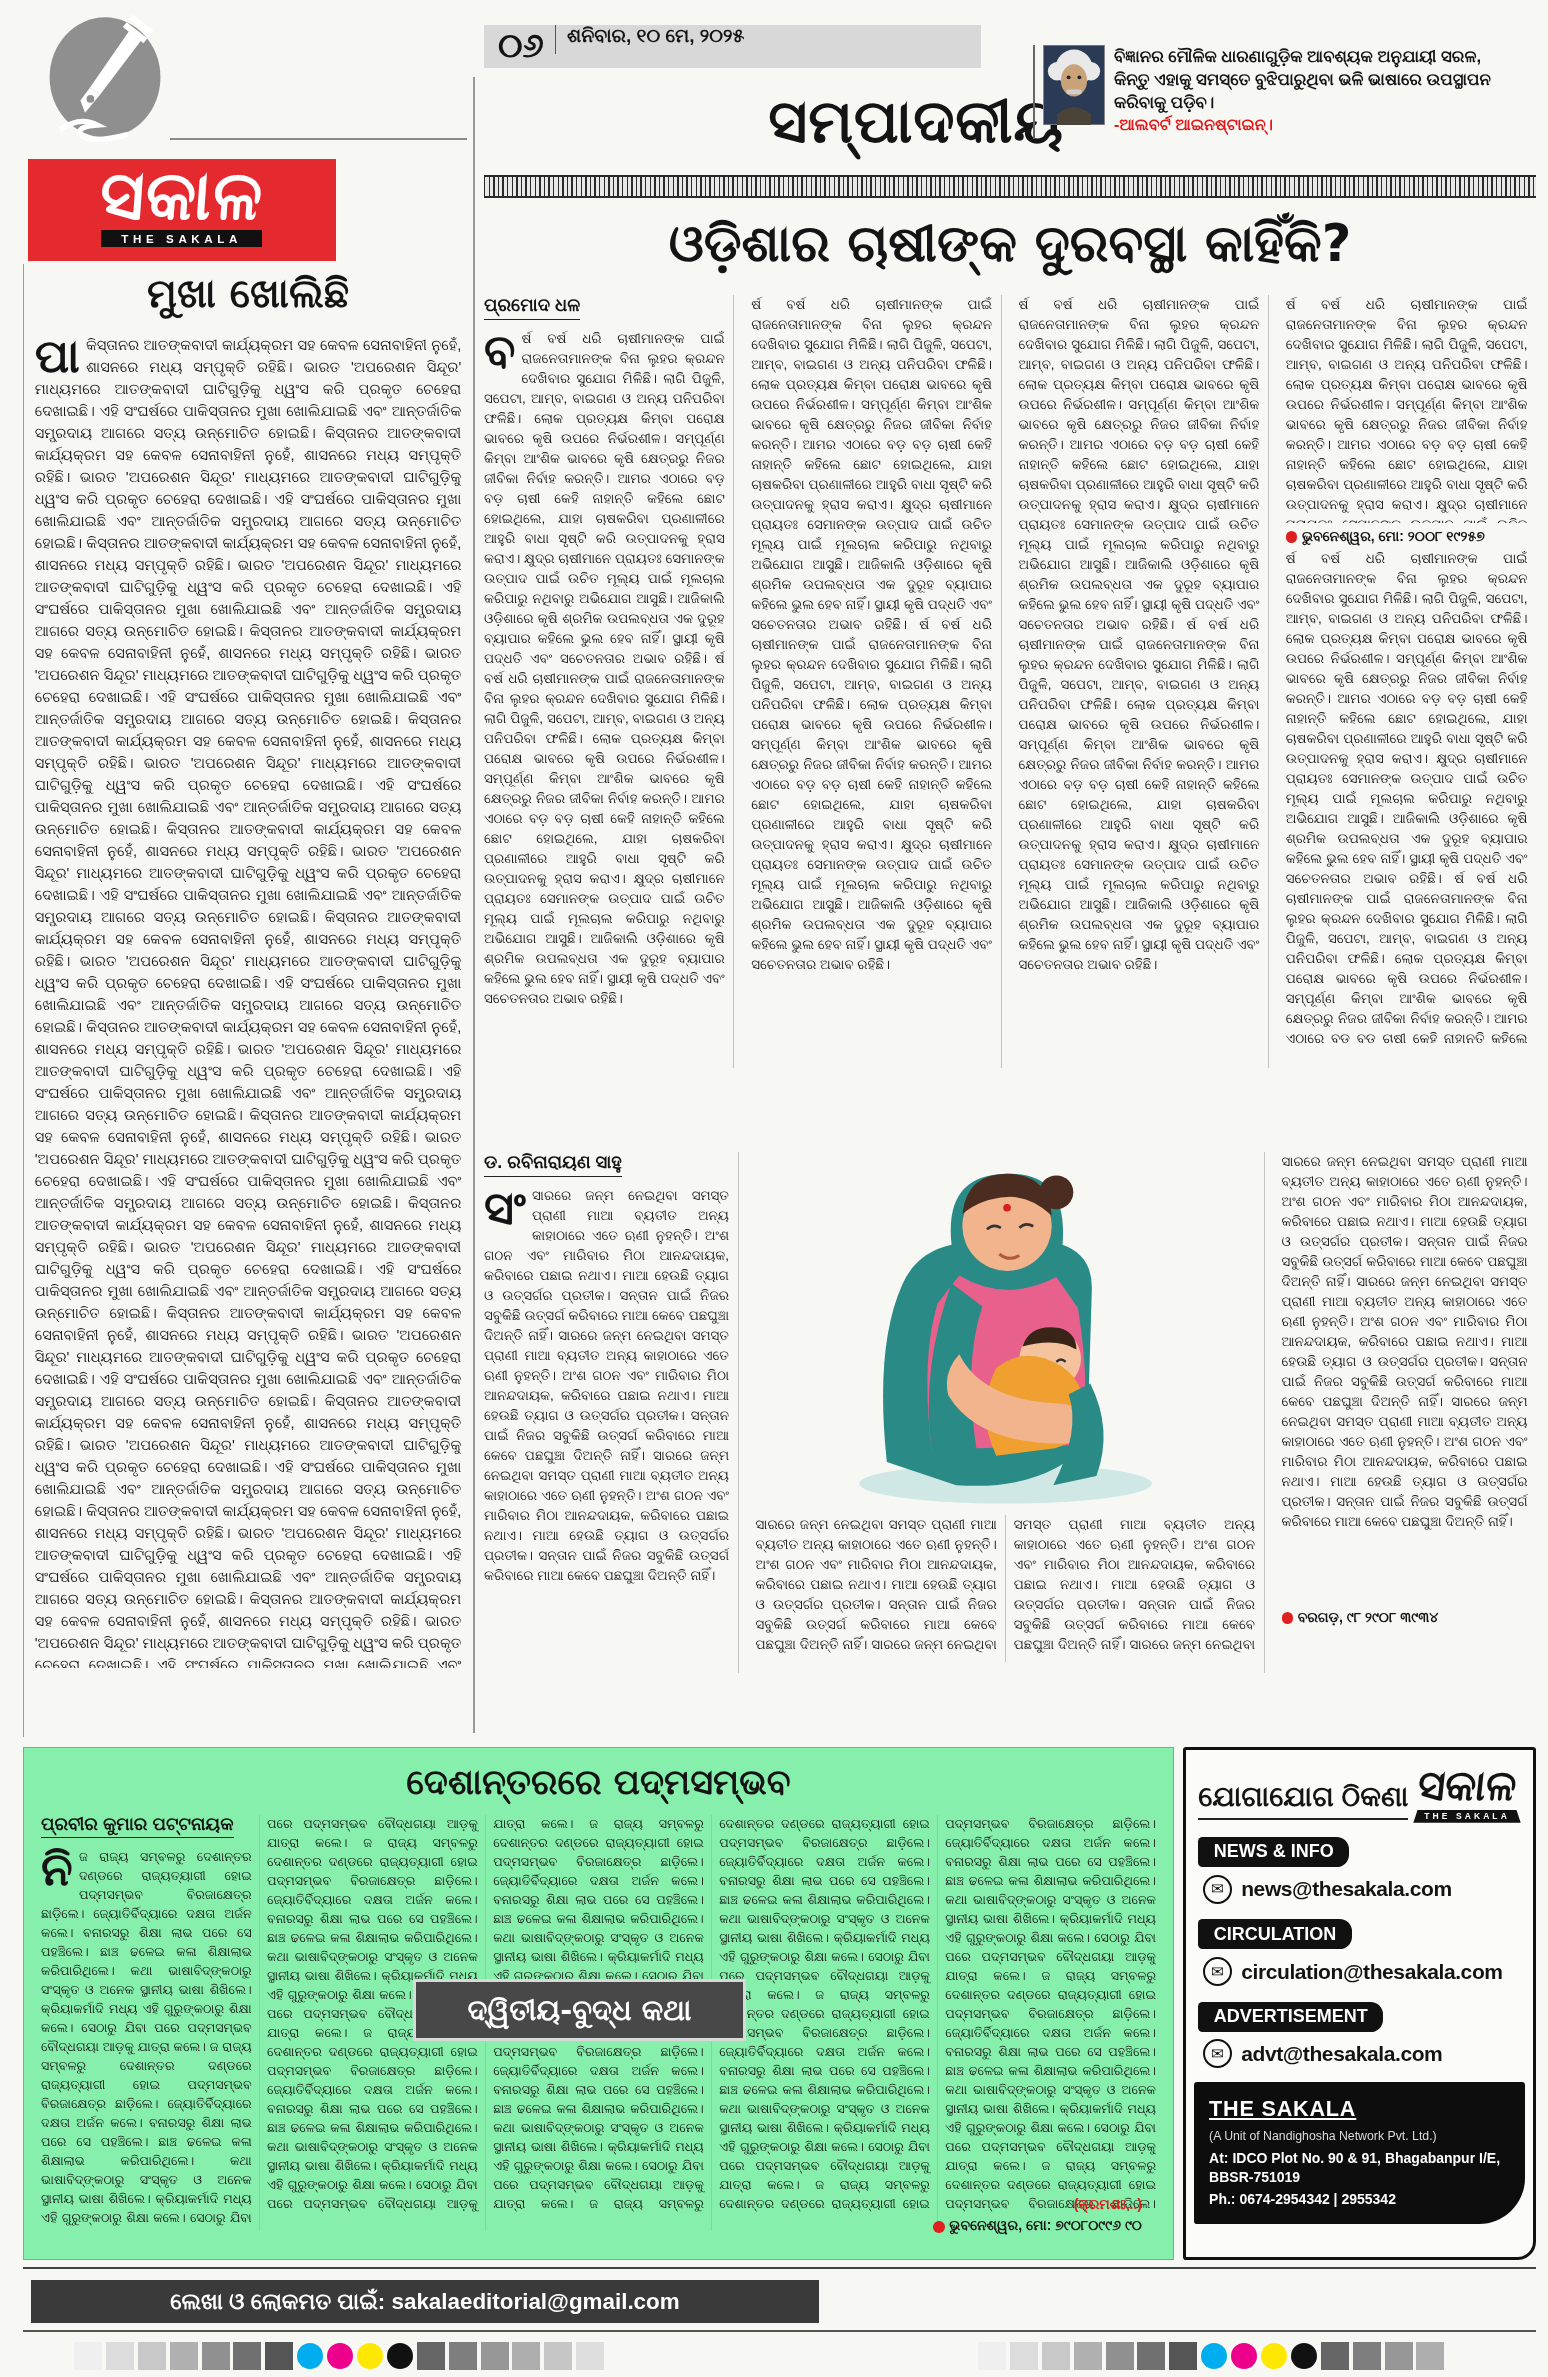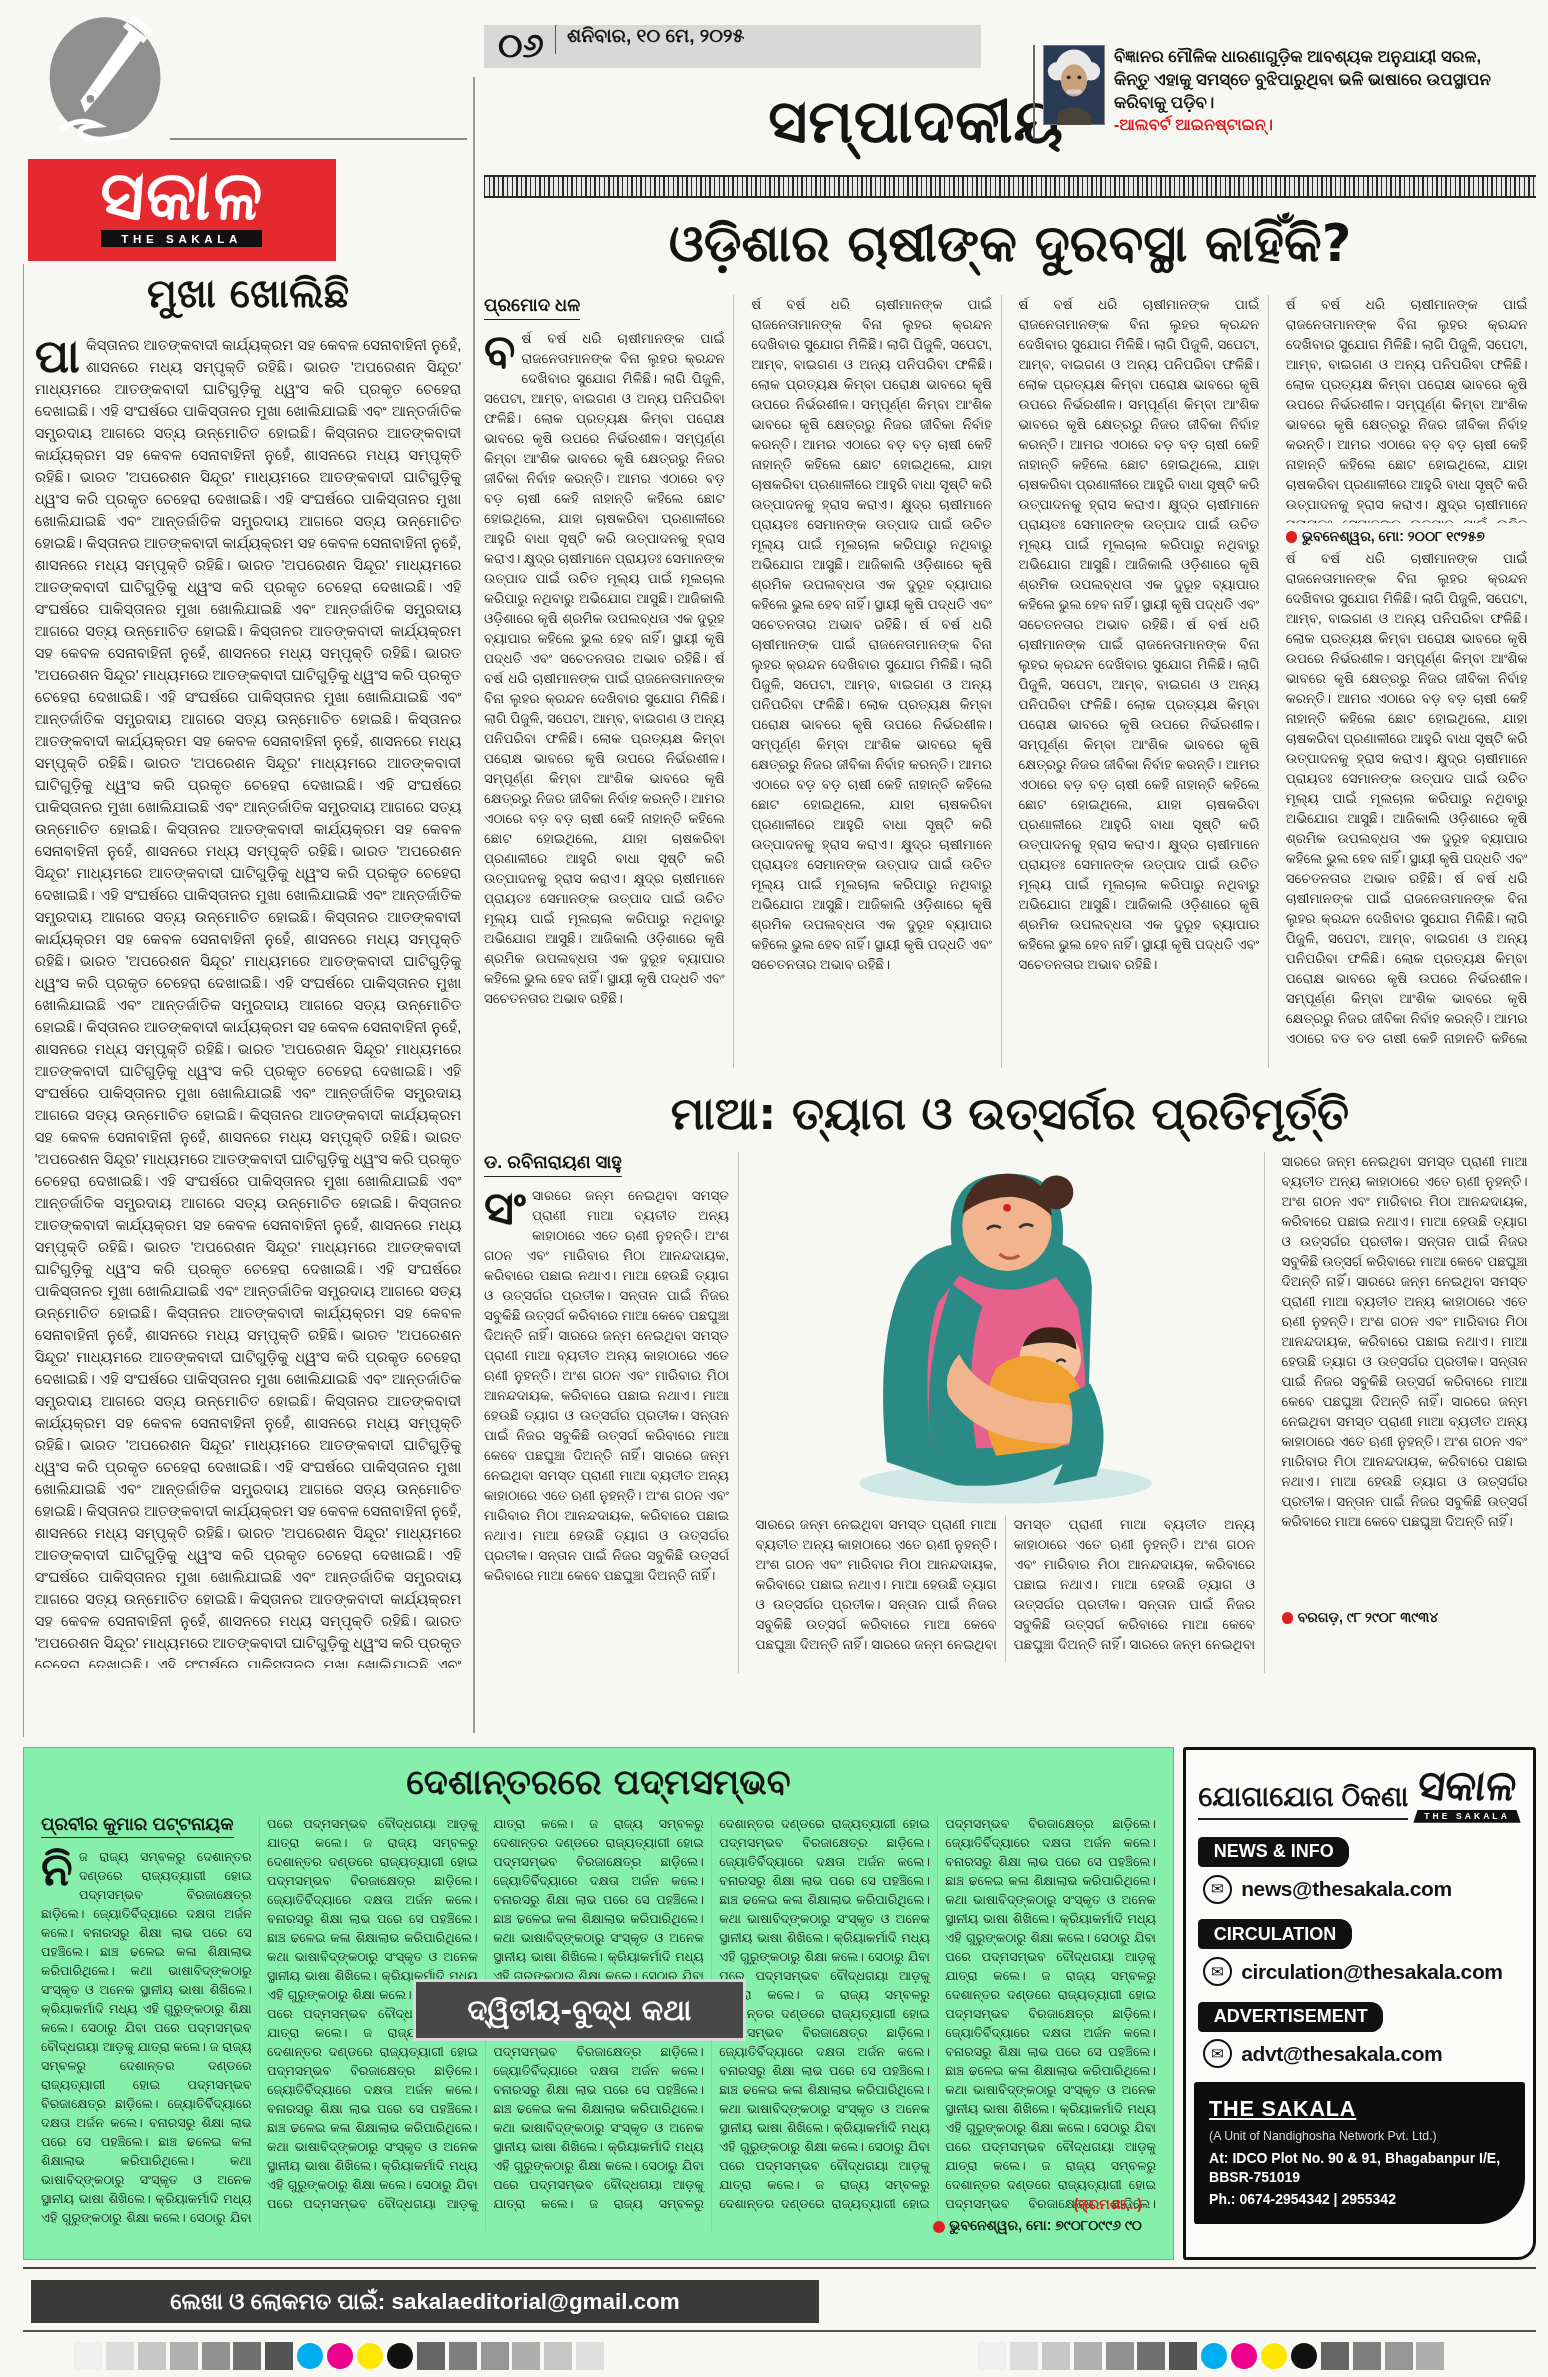--- a/index.html
+++ b/index.html
@@ -199,21 +199,20 @@
     </div>
     <div class="mcol btxt">ର୍ଷ ବର୍ଷ ଧରି ଚାଷୀମାନଙ୍କ ପାଇଁ ରାଜନେତାମାନଙ୍କ ବିନା ଲୁହର କ୍ରନ୍ଦନ ଦେଖିବାର ସୁଯୋଗ ମିଳିଛି। ଲାଗି ପିଜୁଳି, ସପେଟା, ଆମ୍ବ, ବାଇଗଣ ଓ ଅନ୍ୟ ପନିପରିବା ଫଳିଛି। ଲୋକ ପ୍ରତ୍ୟକ୍ଷ କିମ୍ବା ପରୋକ୍ଷ ଭାବରେ କୃଷି ଉପରେ ନିର୍ଭରଶୀଳ। ସମ୍ପୂର୍ଣ୍ଣ କିମ୍ବା ଆଂଶିକ ଭାବରେ କୃଷି କ୍ଷେତ୍ରରୁ ନିଜର ଜୀବିକା ନିର୍ବାହ କରନ୍ତି। ଆମର ଏଠାରେ ବଡ଼ ବଡ଼ ଚାଷୀ କେହି ନାହାନ୍ତି କହିଲେ ଛୋଟ ହୋଇଥିଲେ, ଯାହା ଚାଷକରିବା ପ୍ରଣାଳୀରେ ଆହୁରି ବାଧା ସୃଷ୍ଟି କରି ଉତ୍ପାଦନକୁ ହ୍ରାସ କରାଏ। କ୍ଷୁଦ୍ର ଚାଷୀମାନେ ପ୍ରାୟତଃ ସେମାନଙ୍କ ଉତ୍ପାଦ ପାଇଁ ଉଚିତ ମୂଲ୍ୟ ପାଇଁ ମୂଲଚାଲ କରିପାରୁ ନଥିବାରୁ ଅଭିଯୋଗ ଆସୁଛି। ଆଜିକାଲି ଓଡ଼ିଶାରେ କୃଷି ଶ୍ରମିକ ଉପଲବ୍ଧତା ଏକ ଦୁରୂହ ବ୍ୟାପାର କହିଲେ ଭୁଲ ହେବ ନାହିଁ। ସ୍ଥାୟୀ କୃଷି ପଦ୍ଧତି ଏବଂ ସଚେତନତାର ଅଭାବ ରହିଛି। ର୍ଷ ବର୍ଷ ଧରି ଚାଷୀମାନଙ୍କ ପାଇଁ ରାଜନେତାମାନଙ୍କ ବିନା ଲୁହର କ୍ରନ୍ଦନ ଦେଖିବାର ସୁଯୋଗ ମିଳିଛି। ଲାଗି ପିଜୁଳି, ସପେଟା, ଆମ୍ବ, ବାଇଗଣ ଓ ଅନ୍ୟ ପନିପରିବା ଫଳିଛି। ଲୋକ ପ୍ରତ୍ୟକ୍ଷ କିମ୍ବା ପରୋକ୍ଷ ଭାବରେ କୃଷି ଉପରେ ନିର୍ଭରଶୀଳ। ସମ୍ପୂର୍ଣ୍ଣ କିମ୍ବା ଆଂଶିକ ଭାବରେ କୃଷି କ୍ଷେତ୍ରରୁ ନିଜର ଜୀବିକା ନିର୍ବାହ କରନ୍ତି। ଆମର ଏଠାରେ ବଡ଼ ବଡ଼ ଚାଷୀ କେହି ନାହାନ୍ତି କହିଲେ ଛୋଟ ହୋଇଥିଲେ, ଯାହା ଚାଷକରିବା ପ୍ରଣାଳୀରେ ଆହୁରି ବାଧା ସୃଷ୍ଟି କରି ଉତ୍ପାଦନକୁ ହ୍ରାସ କରାଏ। କ୍ଷୁଦ୍ର ଚାଷୀମାନେ ପ୍ରାୟତଃ ସେମାନଙ୍କ ଉତ୍ପାଦ ପାଇଁ ଉଚିତ ମୂଲ୍ୟ ପାଇଁ ମୂଲଚାଲ କରିପାରୁ ନଥିବାରୁ ଅଭିଯୋଗ ଆସୁଛି। ଆଜିକାଲି ଓଡ଼ିଶାରେ କୃଷି ଶ୍ରମିକ ଉପଲବ୍ଧତା ଏକ ଦୁରୂହ ବ୍ୟାପାର କହିଲେ ଭୁଲ ହେବ ନାହିଁ। ସ୍ଥାୟୀ କୃଷି ପଦ୍ଧତି ଏବଂ ସଚେତନତାର ଅଭାବ ରହିଛି।</div>
     <div class="mcol btxt">ର୍ଷ ବର୍ଷ ଧରି ଚାଷୀମାନଙ୍କ ପାଇଁ ରାଜନେତାମାନଙ୍କ ବିନା ଲୁହର କ୍ରନ୍ଦନ ଦେଖିବାର ସୁଯୋଗ ମିଳିଛି। ଲାଗି ପିଜୁଳି, ସପେଟା, ଆମ୍ବ, ବାଇଗଣ ଓ ଅନ୍ୟ ପନିପରିବା ଫଳିଛି। ଲୋକ ପ୍ରତ୍ୟକ୍ଷ କିମ୍ବା ପରୋକ୍ଷ ଭାବରେ କୃଷି ଉପରେ ନିର୍ଭରଶୀଳ। ସମ୍ପୂର୍ଣ୍ଣ କିମ୍ବା ଆଂଶିକ ଭାବରେ କୃଷି କ୍ଷେତ୍ରରୁ ନିଜର ଜୀବିକା ନିର୍ବାହ କରନ୍ତି। ଆମର ଏଠାରେ ବଡ଼ ବଡ଼ ଚାଷୀ କେହି ନାହାନ୍ତି କହିଲେ ଛୋଟ ହୋଇଥିଲେ, ଯାହା ଚାଷକରିବା ପ୍ରଣାଳୀରେ ଆହୁରି ବାଧା ସୃଷ୍ଟି କରି ଉତ୍ପାଦନକୁ ହ୍ରାସ କରାଏ। କ୍ଷୁଦ୍ର ଚାଷୀମାନେ ପ୍ରାୟତଃ ସେମାନଙ୍କ ଉତ୍ପାଦ ପାଇଁ ଉଚିତ ମୂଲ୍ୟ ପାଇଁ ମୂଲଚାଲ କରିପାରୁ ନଥିବାରୁ ଅଭିଯୋଗ ଆସୁଛି। ଆଜିକାଲି ଓଡ଼ିଶାରେ କୃଷି ଶ୍ରମିକ ଉପଲବ୍ଧତା ଏକ ଦୁରୂହ ବ୍ୟାପାର କହିଲେ ଭୁଲ ହେବ ନାହିଁ। ସ୍ଥାୟୀ କୃଷି ପଦ୍ଧତି ଏବଂ ସଚେତନତାର ଅଭାବ ରହିଛି। ର୍ଷ ବର୍ଷ ଧରି ଚାଷୀମାନଙ୍କ ପାଇଁ ରାଜନେତାମାନଙ୍କ ବିନା ଲୁହର କ୍ରନ୍ଦନ ଦେଖିବାର ସୁଯୋଗ ମିଳିଛି। ଲାଗି ପିଜୁଳି, ସପେଟା, ଆମ୍ବ, ବାଇଗଣ ଓ ଅନ୍ୟ ପନିପରିବା ଫଳିଛି। ଲୋକ ପ୍ରତ୍ୟକ୍ଷ କିମ୍ବା ପରୋକ୍ଷ ଭାବରେ କୃଷି ଉପରେ ନିର୍ଭରଶୀଳ। ସମ୍ପୂର୍ଣ୍ଣ କିମ୍ବା ଆଂଶିକ ଭାବରେ କୃଷି କ୍ଷେତ୍ରରୁ ନିଜର ଜୀବିକା ନିର୍ବାହ କରନ୍ତି। ଆମର ଏଠାରେ ବଡ଼ ବଡ଼ ଚାଷୀ କେହି ନାହାନ୍ତି କହିଲେ ଛୋଟ ହୋଇଥିଲେ, ଯାହା ଚାଷକରିବା ପ୍ରଣାଳୀରେ ଆହୁରି ବାଧା ସୃଷ୍ଟି କରି ଉତ୍ପାଦନକୁ ହ୍ରାସ କରାଏ। କ୍ଷୁଦ୍ର ଚାଷୀମାନେ ପ୍ରାୟତଃ ସେମାନଙ୍କ ଉତ୍ପାଦ ପାଇଁ ଉଚିତ ମୂଲ୍ୟ ପାଇଁ ମୂଲଚାଲ କରିପାରୁ ନଥିବାରୁ ଅଭିଯୋଗ ଆସୁଛି। ଆଜିକାଲି ଓଡ଼ିଶାରେ କୃଷି ଶ୍ରମିକ ଉପଲବ୍ଧତା ଏକ ଦୁରୂହ ବ୍ୟାପାର କହିଲେ ଭୁଲ ହେବ ନାହିଁ। ସ୍ଥାୟୀ କୃଷି ପଦ୍ଧତି ଏବଂ ସଚେତନତାର ଅଭାବ ରହିଛି।</div>
     <div class="mcol">
       <div class="btxt m4a">ର୍ଷ ବର୍ଷ ଧରି ଚାଷୀମାନଙ୍କ ପାଇଁ ରାଜନେତାମାନଙ୍କ ବିନା ଲୁହର କ୍ରନ୍ଦନ ଦେଖିବାର ସୁଯୋଗ ମିଳିଛି। ଲାଗି ପିଜୁଳି, ସପେଟା, ଆମ୍ବ, ବାଇଗଣ ଓ ଅନ୍ୟ ପନିପରିବା ଫଳିଛି। ଲୋକ ପ୍ରତ୍ୟକ୍ଷ କିମ୍ବା ପରୋକ୍ଷ ଭାବରେ କୃଷି ଉପରେ ନିର୍ଭରଶୀଳ। ସମ୍ପୂର୍ଣ୍ଣ କିମ୍ବା ଆଂଶିକ ଭାବରେ କୃଷି କ୍ଷେତ୍ରରୁ ନିଜର ଜୀବିକା ନିର୍ବାହ କରନ୍ତି। ଆମର ଏଠାରେ ବଡ଼ ବଡ଼ ଚାଷୀ କେହି ନାହାନ୍ତି କହିଲେ ଛୋଟ ହୋଇଥିଲେ, ଯାହା ଚାଷକରିବା ପ୍ରଣାଳୀରେ ଆହୁରି ବାଧା ସୃଷ୍ଟି କରି ଉତ୍ପାଦନକୁ ହ୍ରାସ କରାଏ। କ୍ଷୁଦ୍ର ଚାଷୀମାନେ ପ୍ରାୟତଃ ସେମାନଙ୍କ ଉତ୍ପାଦ ପାଇଁ ଉଚିତ ମୂଲ୍ୟ ପାଇଁ ମୂଲଚାଲ କରିପାରୁ ନଥିବାରୁ ଅଭିଯୋଗ ଆସୁଛି। ଆଜିକାଲି ଓଡ଼ିଶାରେ କୃଷି ଶ୍ରମିକ ଉପଲବ୍ଧତା ଏକ ଦୁରୂହ ବ୍ୟାପାର କହିଲେ ଭୁଲ ହେବ ନାହିଁ। ସ୍ଥାୟୀ କୃଷି ପଦ୍ଧତି ଏବଂ ସଚେତନତାର ଅଭାବ ରହିଛି।</div>
       <div class="sig"><span class="enddot"></span><span>ଭୁବନେଶ୍ୱର, ମୋ: ୨୦୦୮ ୧୯୨୫୭</span></div>
       <div class="btxt m4b">ର୍ଷ ବର୍ଷ ଧରି ଚାଷୀମାନଙ୍କ ପାଇଁ ରାଜନେତାମାନଙ୍କ ବିନା ଲୁହର କ୍ରନ୍ଦନ ଦେଖିବାର ସୁଯୋଗ ମିଳିଛି। ଲାଗି ପିଜୁଳି, ସପେଟା, ଆମ୍ବ, ବାଇଗଣ ଓ ଅନ୍ୟ ପନିପରିବା ଫଳିଛି। ଲୋକ ପ୍ରତ୍ୟକ୍ଷ କିମ୍ବା ପରୋକ୍ଷ ଭାବରେ କୃଷି ଉପରେ ନିର୍ଭରଶୀଳ। ସମ୍ପୂର୍ଣ୍ଣ କିମ୍ବା ଆଂଶିକ ଭାବରେ କୃଷି କ୍ଷେତ୍ରରୁ ନିଜର ଜୀବିକା ନିର୍ବାହ କରନ୍ତି। ଆମର ଏଠାରେ ବଡ଼ ବଡ଼ ଚାଷୀ କେହି ନାହାନ୍ତି କହିଲେ ଛୋଟ ହୋଇଥିଲେ, ଯାହା ଚାଷକରିବା ପ୍ରଣାଳୀରେ ଆହୁରି ବାଧା ସୃଷ୍ଟି କରି ଉତ୍ପାଦନକୁ ହ୍ରାସ କରାଏ। କ୍ଷୁଦ୍ର ଚାଷୀମାନେ ପ୍ରାୟତଃ ସେମାନଙ୍କ ଉତ୍ପାଦ ପାଇଁ ଉଚିତ ମୂଲ୍ୟ ପାଇଁ ମୂଲଚାଲ କରିପାରୁ ନଥିବାରୁ ଅଭିଯୋଗ ଆସୁଛି। ଆଜିକାଲି ଓଡ଼ିଶାରେ କୃଷି ଶ୍ରମିକ ଉପଲବ୍ଧତା ଏକ ଦୁରୂହ ବ୍ୟାପାର କହିଲେ ଭୁଲ ହେବ ନାହିଁ। ସ୍ଥାୟୀ କୃଷି ପଦ୍ଧତି ଏବଂ ସଚେତନତାର ଅଭାବ ରହିଛି। ର୍ଷ ବର୍ଷ ଧରି ଚାଷୀମାନଙ୍କ ପାଇଁ ରାଜନେତାମାନଙ୍କ ବିନା ଲୁହର କ୍ରନ୍ଦନ ଦେଖିବାର ସୁଯୋଗ ମିଳିଛି। ଲାଗି ପିଜୁଳି, ସପେଟା, ଆମ୍ବ, ବାଇଗଣ ଓ ଅନ୍ୟ ପନିପରିବା ଫଳିଛି। ଲୋକ ପ୍ରତ୍ୟକ୍ଷ କିମ୍ବା ପରୋକ୍ଷ ଭାବରେ କୃଷି ଉପରେ ନିର୍ଭରଶୀଳ। ସମ୍ପୂର୍ଣ୍ଣ କିମ୍ବା ଆଂଶିକ ଭାବରେ କୃଷି କ୍ଷେତ୍ରରୁ ନିଜର ଜୀବିକା ନିର୍ବାହ କରନ୍ତି। ଆମର ଏଠାରେ ବଡ଼ ବଡ଼ ଚାଷୀ କେହି ନାହାନ୍ତି କହିଲେ ଛୋଟ ହୋଇଥିଲେ, ଯାହା ଚାଷକରିବା ପ୍ରଣାଳୀରେ ଆହୁରି ବାଧା ସୃଷ୍ଟି କରି ଉତ୍ପାଦନକୁ ହ୍ରାସ କରାଏ। କ୍ଷୁଦ୍ର ଚାଷୀମାନେ ପ୍ରାୟତଃ ସେମାନଙ୍କ ଉତ୍ପାଦ ପାଇଁ ଉଚିତ ମୂଲ୍ୟ ପାଇଁ ମୂଲଚାଲ କରିପାରୁ ନଥିବାରୁ ଅଭିଯୋଗ ଆସୁଛି। ଆଜିକାଲି ଓଡ଼ିଶାରେ କୃଷି ଶ୍ରମିକ ଉପଲବ୍ଧତା ଏକ ଦୁରୂହ ବ୍ୟାପାର କହିଲେ ଭୁଲ ହେବ ନାହିଁ। ସ୍ଥାୟୀ କୃଷି ପଦ୍ଧତି ଏବଂ ସଚେତନତାର ଅଭାବ ରହିଛି।</div>
     </div>
   </div>
 
-  <div class="abs mother-head">ମାଆ: ତ୍ୟାଗ ଓ ଉତ୍ସର୍ଗର ପ୍ରତିମୂର୍ତ୍ତି</div>
 
   <div class="abs mother-grid">
     <div class="gcol">
       <div class="byline">ଡ. ରବିନାରାୟଣ ସାହୁ</div>
       <div class="btxt" style="height:463px;">
         <span class="dropcap">ସଂ</span><span>ସାରରେ ଜନ୍ମ ନେଇଥିବା ସମସ୍ତ ପ୍ରାଣୀ ମାଆ ବ୍ୟତୀତ ଅନ୍ୟ କାହାଠାରେ ଏତେ ଋଣୀ ନୁହନ୍ତି। ଅଂଶ ଗଠନ ଏବଂ ମାରିବାର ମିଠା ଆନନ୍ଦଦାୟକ, କରିବାରେ ପଛାଇ ନଥାଏ। ମାଆ ହେଉଛି ତ୍ୟାଗ ଓ ଉତ୍ସର୍ଗର ପ୍ରତୀକ। ସନ୍ତାନ ପାଇଁ ନିଜର ସବୁକିଛି ଉତ୍ସର୍ଗ କରିବାରେ ମାଆ କେବେ ପଛଘୁଞ୍ଚା ଦିଅନ୍ତି ନାହିଁ। ସାରରେ ଜନ୍ମ ନେଇଥିବା ସମସ୍ତ ପ୍ରାଣୀ ମାଆ ବ୍ୟତୀତ ଅନ୍ୟ କାହାଠାରେ ଏତେ ଋଣୀ ନୁହନ୍ତି। ଅଂଶ ଗଠନ ଏବଂ ମାରିବାର ମିଠା ଆନନ୍ଦଦାୟକ, କରିବାରେ ପଛାଇ ନଥାଏ। ମାଆ ହେଉଛି ତ୍ୟାଗ ଓ ଉତ୍ସର୍ଗର ପ୍ରତୀକ। ସନ୍ତାନ ପାଇଁ ନିଜର ସବୁକିଛି ଉତ୍ସର୍ଗ କରିବାରେ ମାଆ କେବେ ପଛଘୁଞ୍ଚା ଦିଅନ୍ତି ନାହିଁ। ସାରରେ ଜନ୍ମ ନେଇଥିବା ସମସ୍ତ ପ୍ରାଣୀ ମାଆ ବ୍ୟତୀତ ଅନ୍ୟ କାହାଠାରେ ଏତେ ଋଣୀ ନୁହନ୍ତି। ଅଂଶ ଗଠନ ଏବଂ ମାରିବାର ମିଠା ଆନନ୍ଦଦାୟକ, କରିବାରେ ପଛାଇ ନଥାଏ। ମାଆ ହେଉଛି ତ୍ୟାଗ ଓ ଉତ୍ସର୍ଗର ପ୍ରତୀକ। ସନ୍ତାନ ପାଇଁ ନିଜର ସବୁକିଛି ଉତ୍ସର୍ଗ କରିବାରେ ମାଆ କେବେ ପଛଘୁଞ୍ଚା ଦିଅନ୍ତି ନାହିଁ।</span>
       </div>
     </div>
     <div class="gcol">
       <div class="mid-img">

